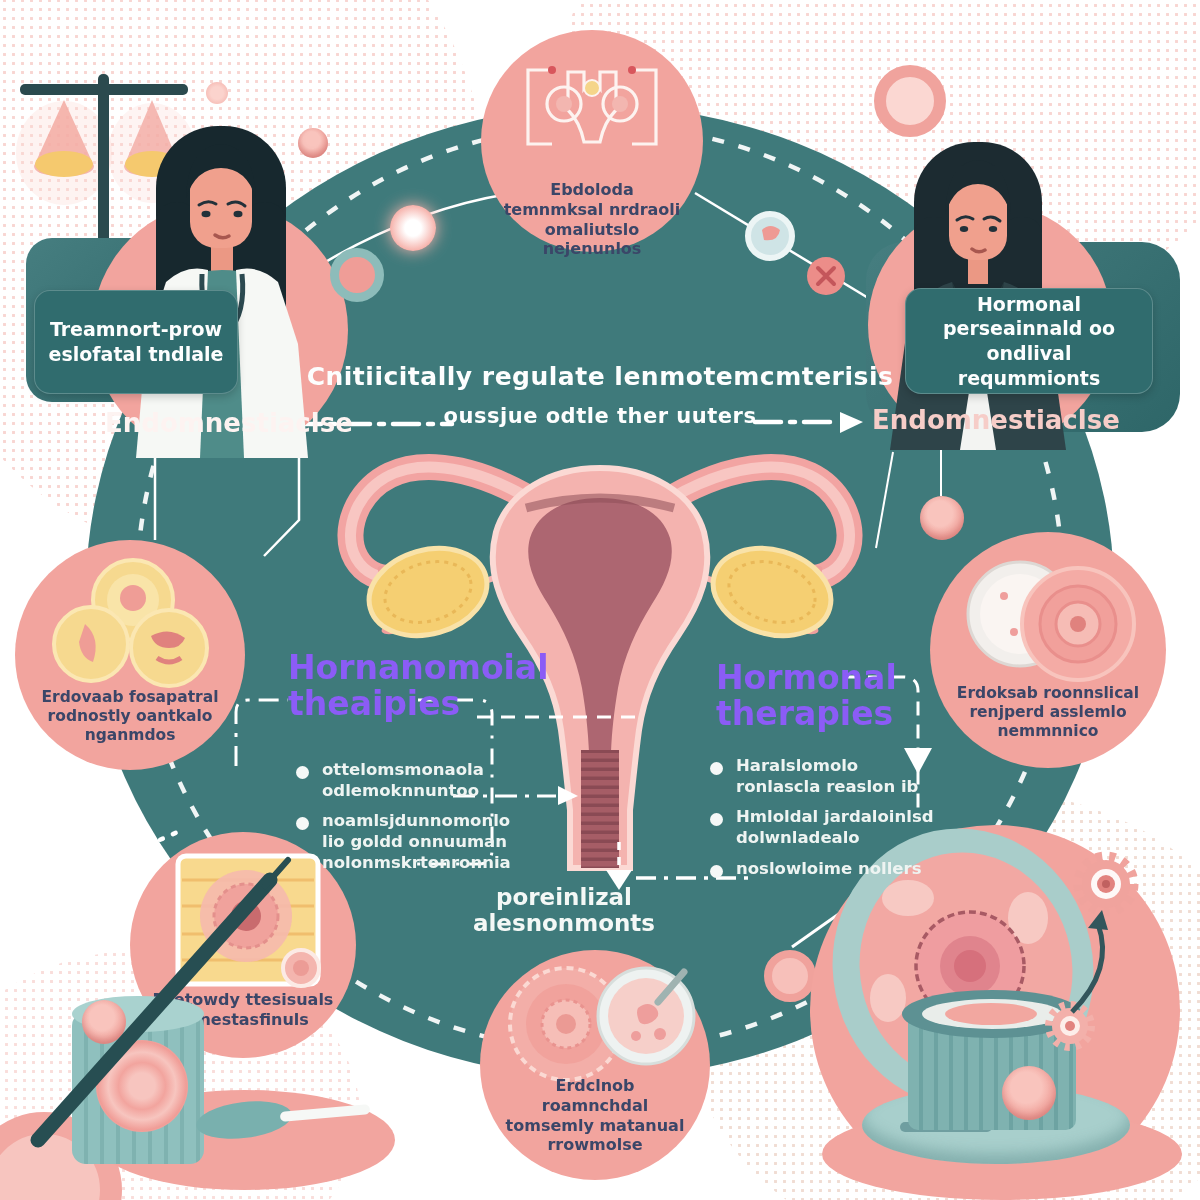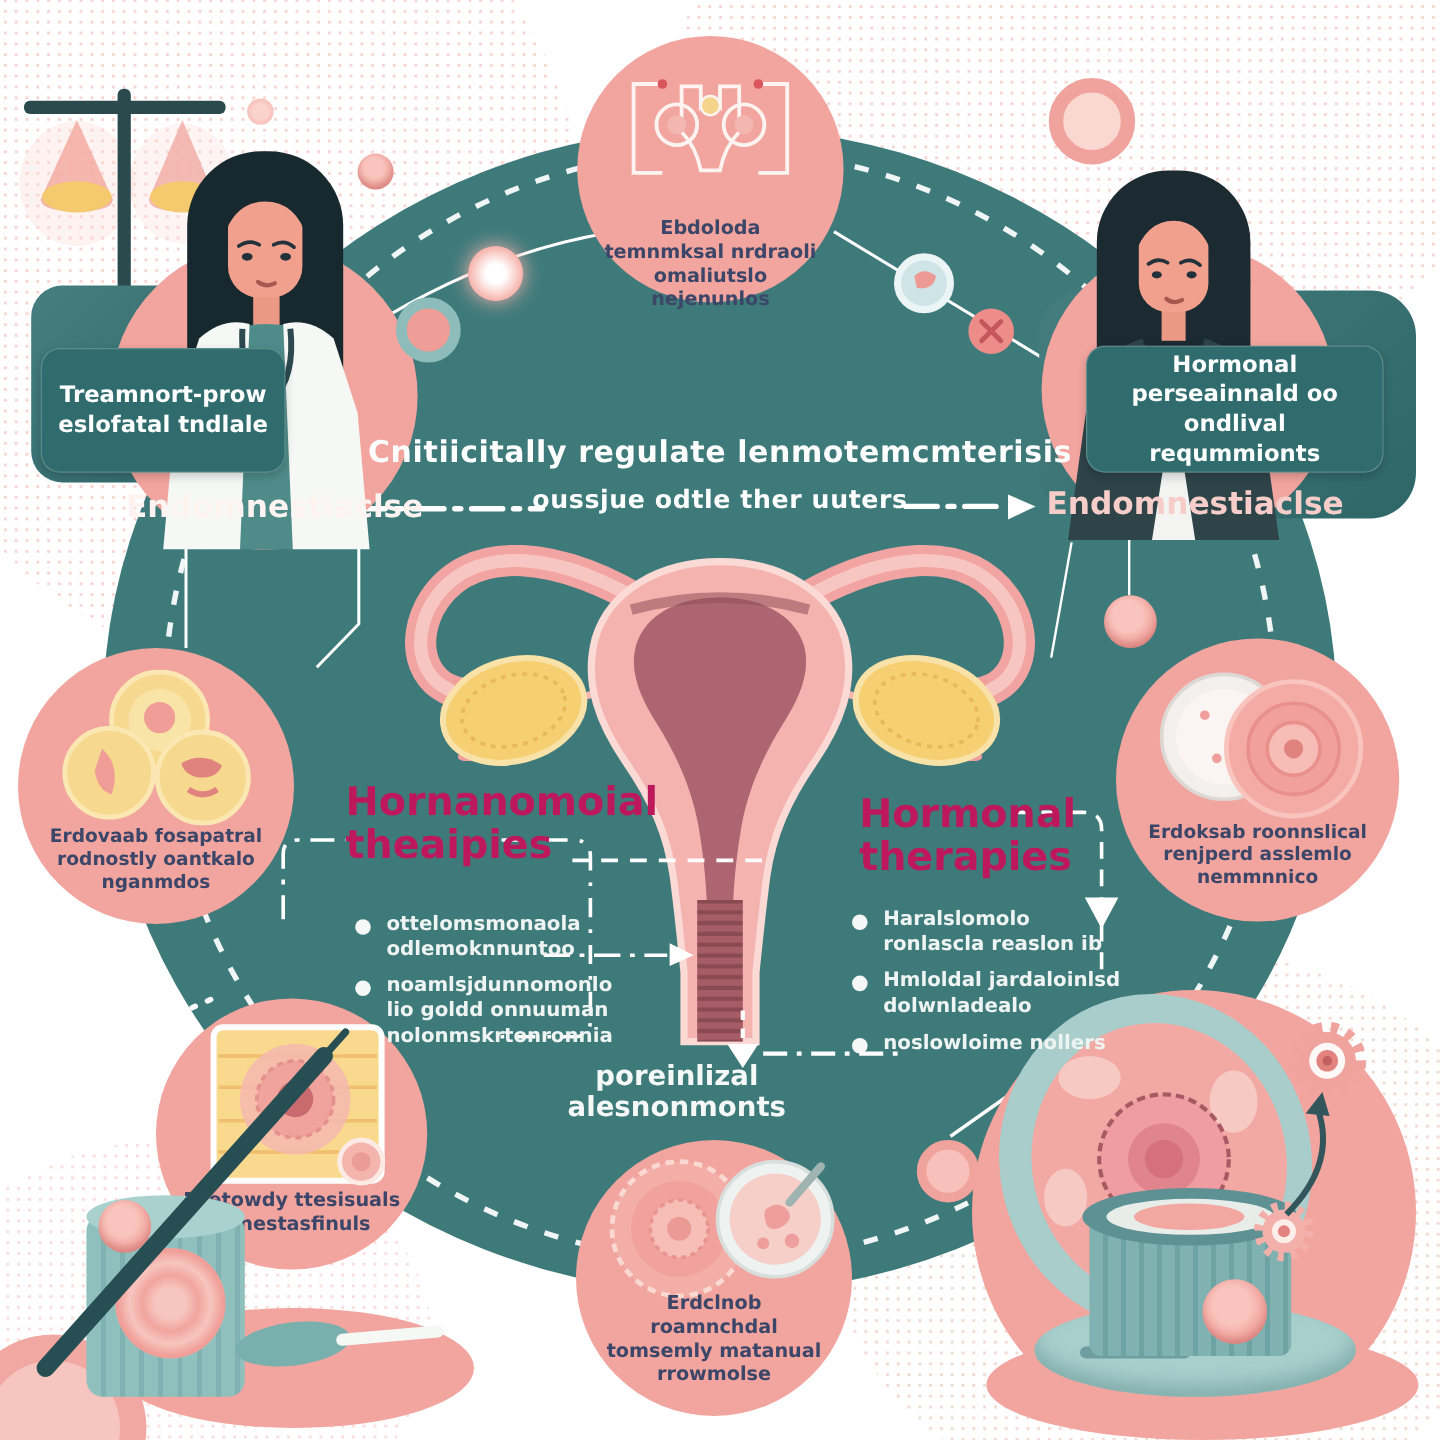--- a/index.html
+++ b/index.html
@@ -18,21 +18,21 @@
            box-shadow:0 3px 8px rgba(0,0,0,.18);color:#fdfefe;font-weight:bold;
            display:flex;align-items:center;justify-content:center;text-align:center;}
   .pinkc{background:#f2a49e;border-radius:50%;}
   .cap{color:#3b4668;font-weight:bold;text-align:center;line-height:1.24;}
   .wcap{color:#fdfefe;font-weight:bold;text-align:center;}
   .title{color:#fdfefe;font-weight:800;text-align:center;letter-spacing:1px;}
   .blist{list-style:none;margin:16px;padding:0;color:#eef4f2;font-weight:bold;}
   .blist li{position:relative;padding-left:26px;margin-bottom:10px;line-height:1.25;}
   .blist li:before{content:"";position:absolute;left:0;top:6px;width:13px;height:13px;
                    border-radius:50%;background:#f5f8f7;}
-  .heading{color:#be185d;font-weight:800;line-height:1.1;}
+  .heading{color:#8b5cf6;font-weight:800;line-height:1.1;}
   .pink-button{border-radius:50%;background:radial-gradient(circle at 45% 40%, #f9c4bd 0 35%, #ef9d96 70%, #e68e88 100%);
                box-shadow:inset 0 -4px 6px rgba(180,90,90,.35);}
 </style>
 </head>
 <body>
 
 <div id="canvas">
 
   <div class="abs circle dots-pink" style="left:-90px;top:-130px;width:580px;height:680px;z-index:1;"></div>
   <div class="abs circle dots-pink" style="left:560px;top:-170px;width:700px;height:500px;z-index:1;"></div>

